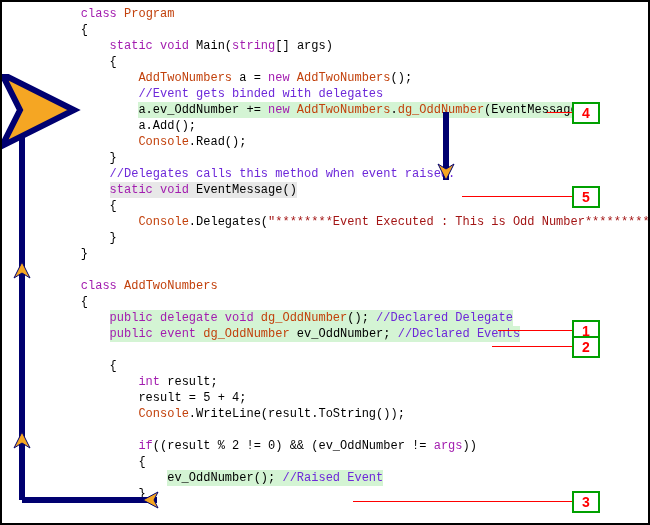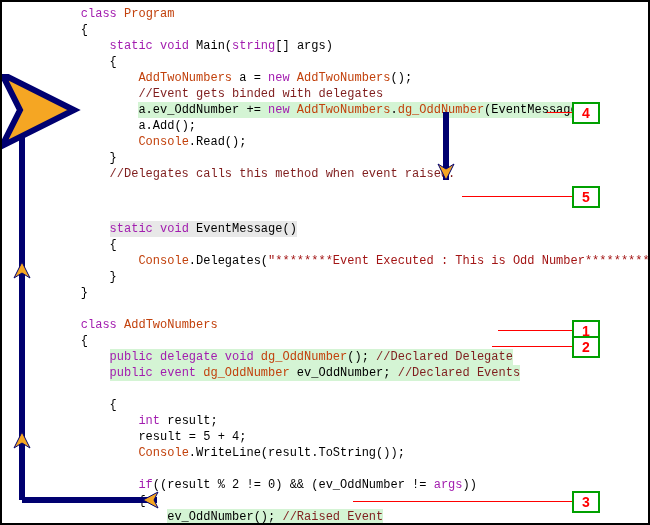--- a/index.html
+++ b/index.html
@@ -15,31 +15,30 @@
   }
   .code-area {
     padding: 4px 0 4px 50px;
     line-height: 16px;
     background: #fff;
   }
   .line { white-space: pre; }
   .kw { color: #a21caf; }
   .cls { color: #c2410c; }
   .str { color: #a31515; }
-  .cmt { color: #7f1d1d; margin-top: 17px; }
+  .cmt { color: #6d28d9; margin-top: 17px; }
   .txt { color: #000; }
 
   .hl-green {
     background: #d4f4d4;
     display: inline-block;
   }
   .hl-gray {
     background: #e8e8e8;
     display: inline-block;
-    margin-top: 39px;
   }
 
   .callout {
     position: absolute;
     border: 2px solid #00a000;
     color: #ff0000;
     font-weight: bold;
     font-size: 14px;
     font-family: Arial, sans-serif;
     background: #fff;

